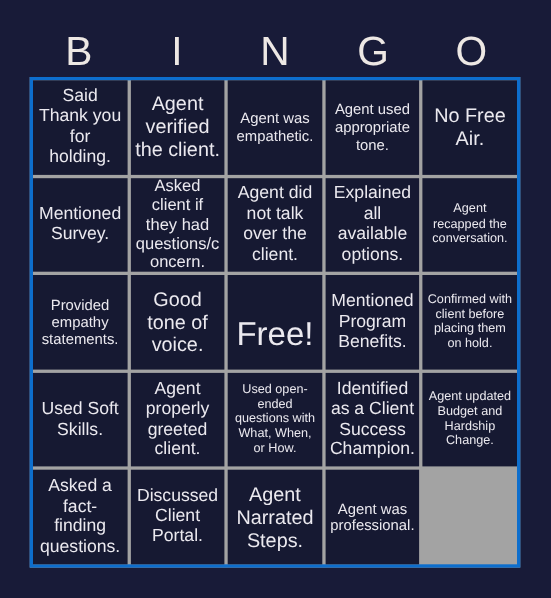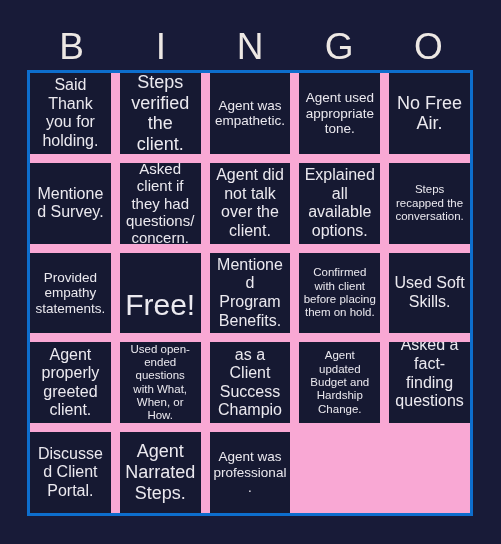--- a/index.html
+++ b/index.html
@@ -49,23 +49,23 @@
   #bingo-grid {
     position: absolute;
     left: 27px;
     top: 70px;
     width: 446px;
     height: 446px;
     box-sizing: border-box;
     display: grid;
     grid-template-columns: repeat(5, 1fr);
     grid-template-rows: repeat(5, 1fr);
-    background: #f9a8d4;
+    background: #a3a3a3;
     border: 3px solid #0d6ecd;
-    gap: 9px;
+    gap: 3px;
   }
 
   .bingo-cell {
     background: #161932;
     box-sizing: border-box;
     display: flex;
     align-items: center;
     justify-content: center;
     text-align: center;
     padding: 2px 4px;
@@ -98,21 +98,21 @@
     <div class="header-letter">N</div>
     <div class="header-letter">G</div>
     <div class="header-letter">O</div>
   </div>
 
   <div id="bingo-grid">
       <div class="bingo-cell size-lg">
         <span class="cell-text">Said Thank you for holding.</span>
       </div>
       <div class="bingo-cell size-xl">
-        <span class="cell-text">Steps verified the client.</span>
+        <span class="cell-text">Agent verified the client.</span>
       </div>
       <div class="bingo-cell size-md">
         <span class="cell-text">Agent was empathetic.</span>
       </div>
       <div class="bingo-cell size-md">
         <span class="cell-text">Agent used appropriate tone.</span>
       </div>
       <div class="bingo-cell size-xl">
         <span class="cell-text">No Free Air.</span>
       </div>
@@ -122,24 +122,27 @@
       <div class="bingo-cell size-xs">
         <span class="cell-text">Asked client if they had questions/concern.</span>
       </div>
       <div class="bingo-cell size-lg">
         <span class="cell-text">Agent did not talk over the client.</span>
       </div>
       <div class="bingo-cell size-lg">
         <span class="cell-text">Explained all available options.</span>
       </div>
       <div class="bingo-cell size-sm">
-        <span class="cell-text">Steps recapped the conversation.</span>
+        <span class="cell-text">Agent recapped the conversation.</span>
       </div>
       <div class="bingo-cell size-md">
         <span class="cell-text">Provided empathy statements.</span>
+      </div>
+      <div class="bingo-cell size-xl">
+        <span class="cell-text">Good tone of voice.</span>
       </div>
       <div class="bingo-cell size-free">
         <span class="cell-text">Free!</span>
       </div>
       <div class="bingo-cell size-lg">
         <span class="cell-text">Mentioned Program Benefits.</span>
       </div>
       <div class="bingo-cell size-sm">
         <span class="cell-text">Confirmed with client before placing them on hold.</span>
       </div>

